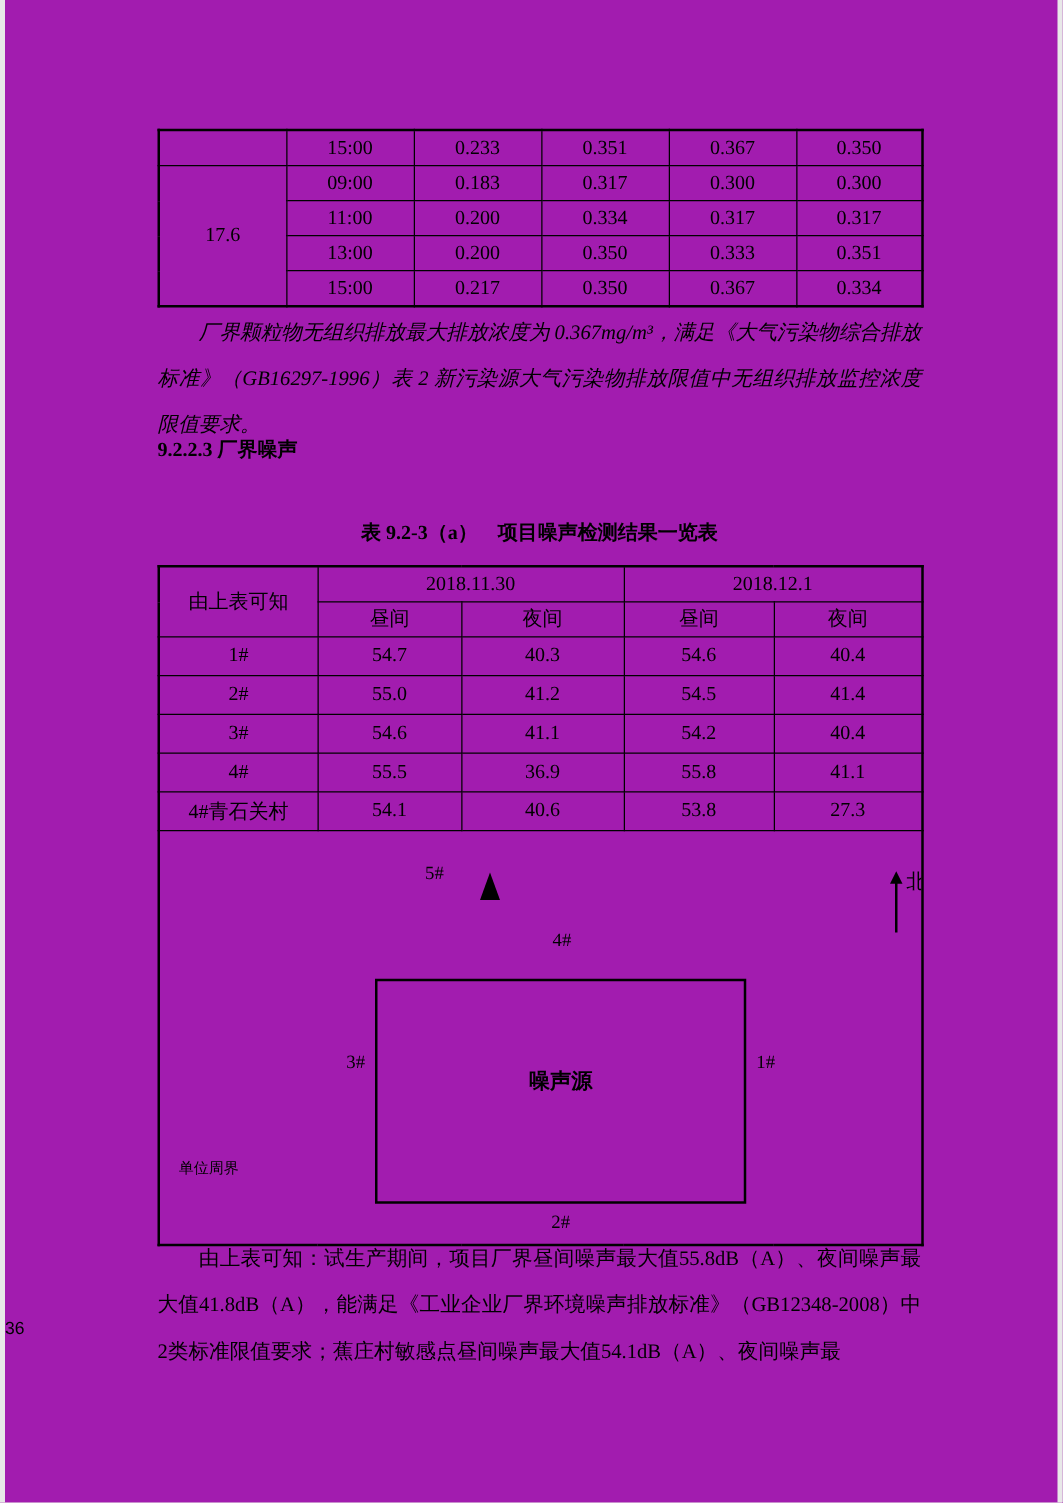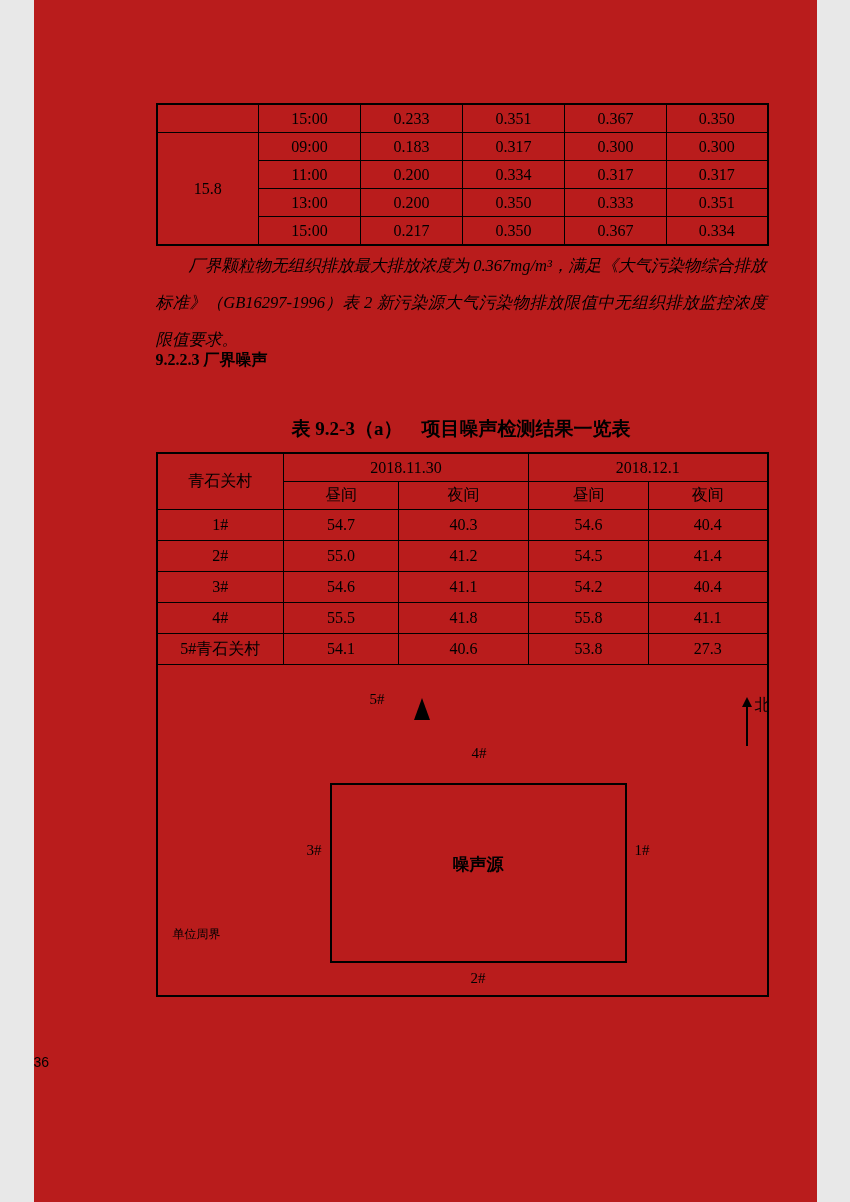--- a/index.html
+++ b/index.html
@@ -1,18 +1,18 @@
 <!DOCTYPE html>
 <html><head>
 <meta charset="utf-8">
 <style>
   html,body { margin:0; padding:0; background:#e8e8e8; }
   .page {
-    position:relative; width:783px; height:1202px; margin:0 auto;
-    background:#b91c1c; color:#000;
+    position:relative; width:842px; height:1202px; margin:0 auto;
+    background:#a21caf; color:#000;
     font-family:"Liberation Serif","DejaVu Serif",serif;
     overflow:hidden;
   }
   table { border-collapse:collapse; table-layout:fixed; }
   td {
     border:1px solid #000; text-align:center; vertical-align:middle;
     font-size:16px; padding:0; overflow:hidden;
   }
   .pm-table {
     position:absolute; left:122px; top:103px; width:611px;
@@ -36,21 +36,21 @@
   .section-heading {
     position:absolute; left:122px; top:350px;
     font-size:16px; font-weight:bold;
   }
   .intro-line {
     position:absolute; left:122px; width:611px; top:385px;
     font-size:16.5px; text-indent:170px;
   }
   .table-title {
     position:absolute; left:122px; width:611px; top:416px;
-    font-size:19px; font-weight:bold; text-align:center;
+    font-size:16px; font-weight:bold; text-align:center;
   }
   .page-number {
     position:absolute; left:0; width:850px; top:1054px;
     text-align:left; font-size:14px;
     font-family:"Liberation Sans","DejaVu Sans",sans-serif;
   }
 
   
   .diagram { position:relative; width:100%; height:330px; }
   .diagram .lbl { position:absolute; font-size:15px; }
@@ -99,21 +99,21 @@
     <tbody>
         <tr>
       <td></td>
       <td>15:00</td>
       <td>0.233</td>
       <td>0.351</td>
       <td>0.367</td>
       <td>0.350</td>
     </tr>
     <tr>
-      <td rowspan="4">15.8</td>
+      <td rowspan="4">17.6</td>
       <td>09:00</td>
       <td>0.183</td>
       <td>0.317</td>
       <td>0.300</td>
       <td>0.300</td>
     </tr>
     <tr>
       <td>11:00</td>
       <td>0.200</td>
       <td>0.334</td>
@@ -147,21 +147,21 @@
   <table class="noise-table">
     <colgroup>
       <col style="width:127px">
         <col style="width:115px">
         <col style="width:130px">
       <col style="width:120px">
         <col style="width:119px">
     </colgroup>
     <tbody>
         <tr>
-      <td class="hdr" rowspan="2">青石关村</td>
+      <td class="hdr" rowspan="2">由上表可知</td>
       <td class="hdr" colspan="2">2018.11.30</td>
       <td class="hdr" colspan="2">2018.12.1</td>
     </tr>
     <tr>
       <td class="hdr">昼间</td>
       <td class="hdr">夜间</td>
       <td class="hdr">昼间</td>
       <td class="hdr">夜间</td>
     </tr>
     <tr>
@@ -181,26 +181,26 @@
     <tr>
       <td class="dat">3#</td>
       <td class="dat">54.6</td>
       <td class="dat">41.1</td>
       <td class="dat">54.2</td>
       <td class="dat">40.4</td>
     </tr>
     <tr>
       <td class="dat">4#</td>
       <td class="dat">55.5</td>
-      <td class="dat">41.8</td>
+      <td class="dat">36.9</td>
       <td class="dat">55.8</td>
       <td class="dat">41.1</td>
     </tr>
     <tr>
-      <td class="dat">5#青石关村</td>
+      <td class="dat">4#青石关村</td>
       <td class="dat">54.1</td>
       <td class="dat">40.6</td>
       <td class="dat">53.8</td>
       <td class="dat">27.3</td>
     </tr>
     <tr>
       <td class="diagram-cell" colspan="5">
         <div class="diagram">
           <span class="lbl pt5-label">5#</span>
           <span class="pt5-marker"></span>
@@ -214,16 +214,17 @@
           </div>
           <span class="north-line"></span>
           <span class="north-head"></span>
           <span class="north-label">北</span>
         </div>
       </td>
     </tr>
   </tbody>
     </table>
 
+  <div class="para para-conclusion">由上表可知：试生产期间，项目厂界昼间噪声最大值55.8dB（A）、夜间噪声最大值41.8dB（A），能满足《工业企业厂界环境噪声排放标准》（GB12348-2008）中2类标准限值要求；蕉庄村敏感点昼间噪声最大值54.1dB（A）、夜间噪声最</div>
 
   <div class="page-number">36</div>
 
 </div>
 
 </body></html>

